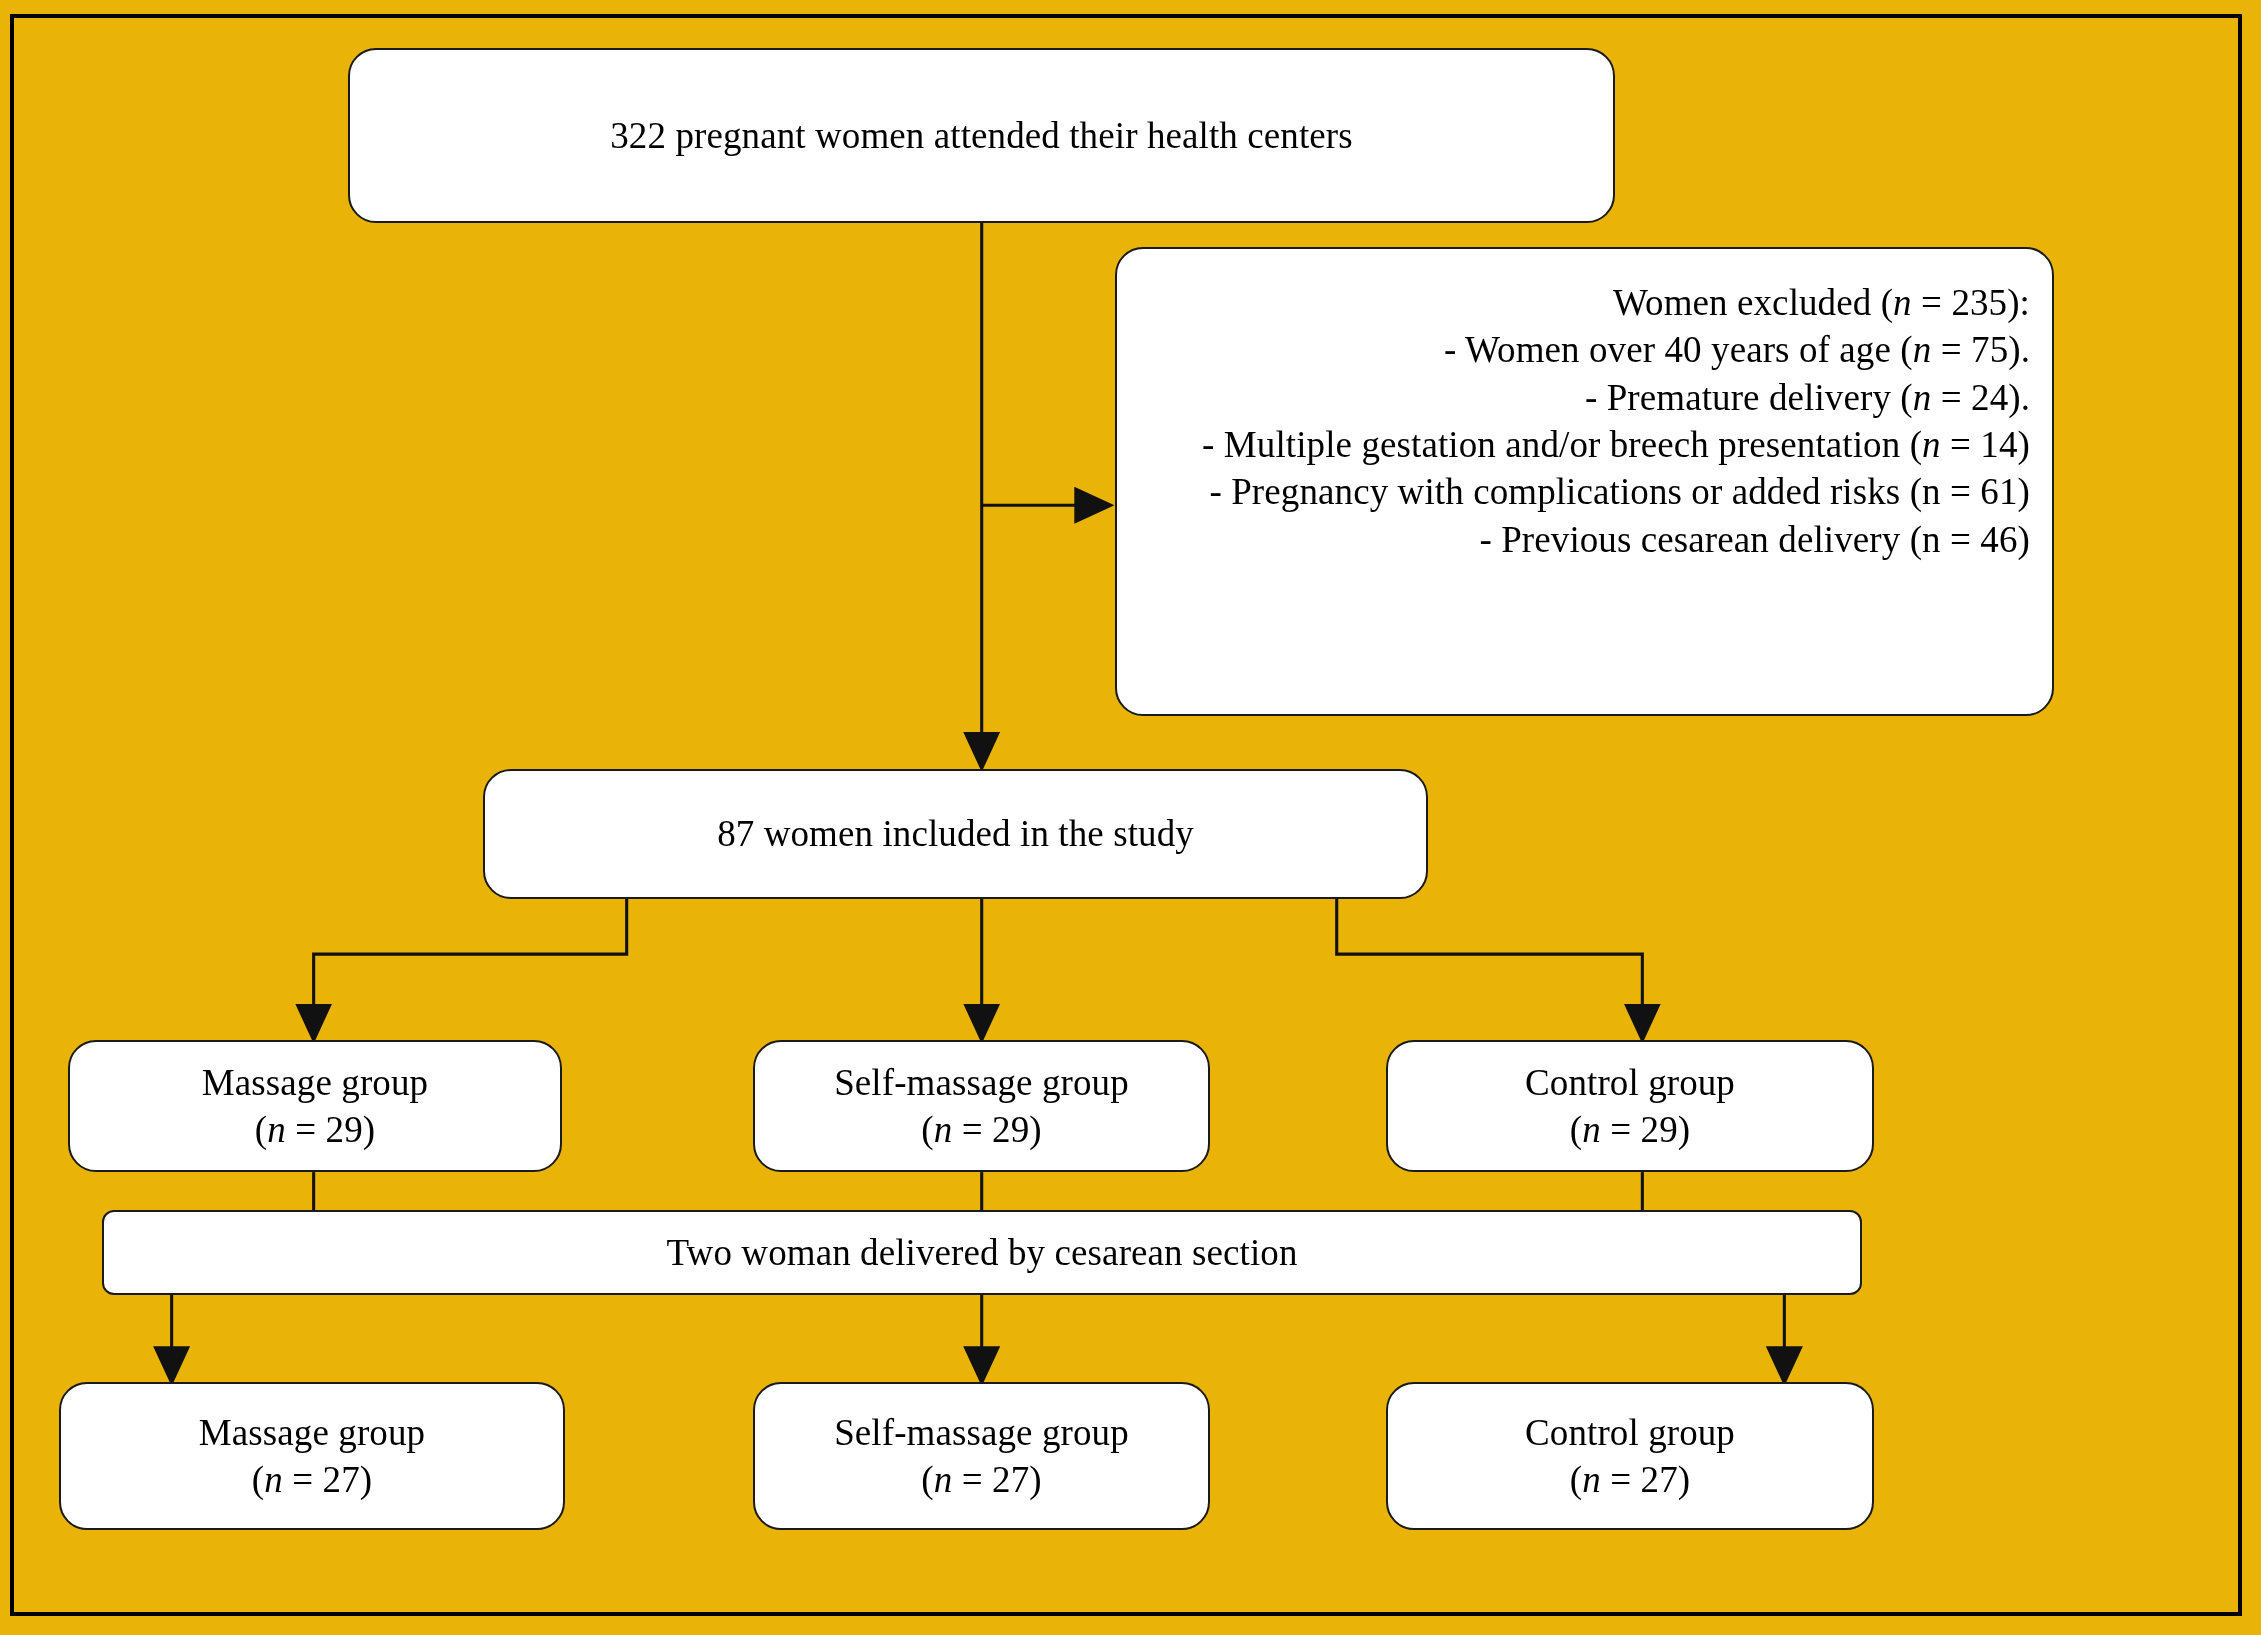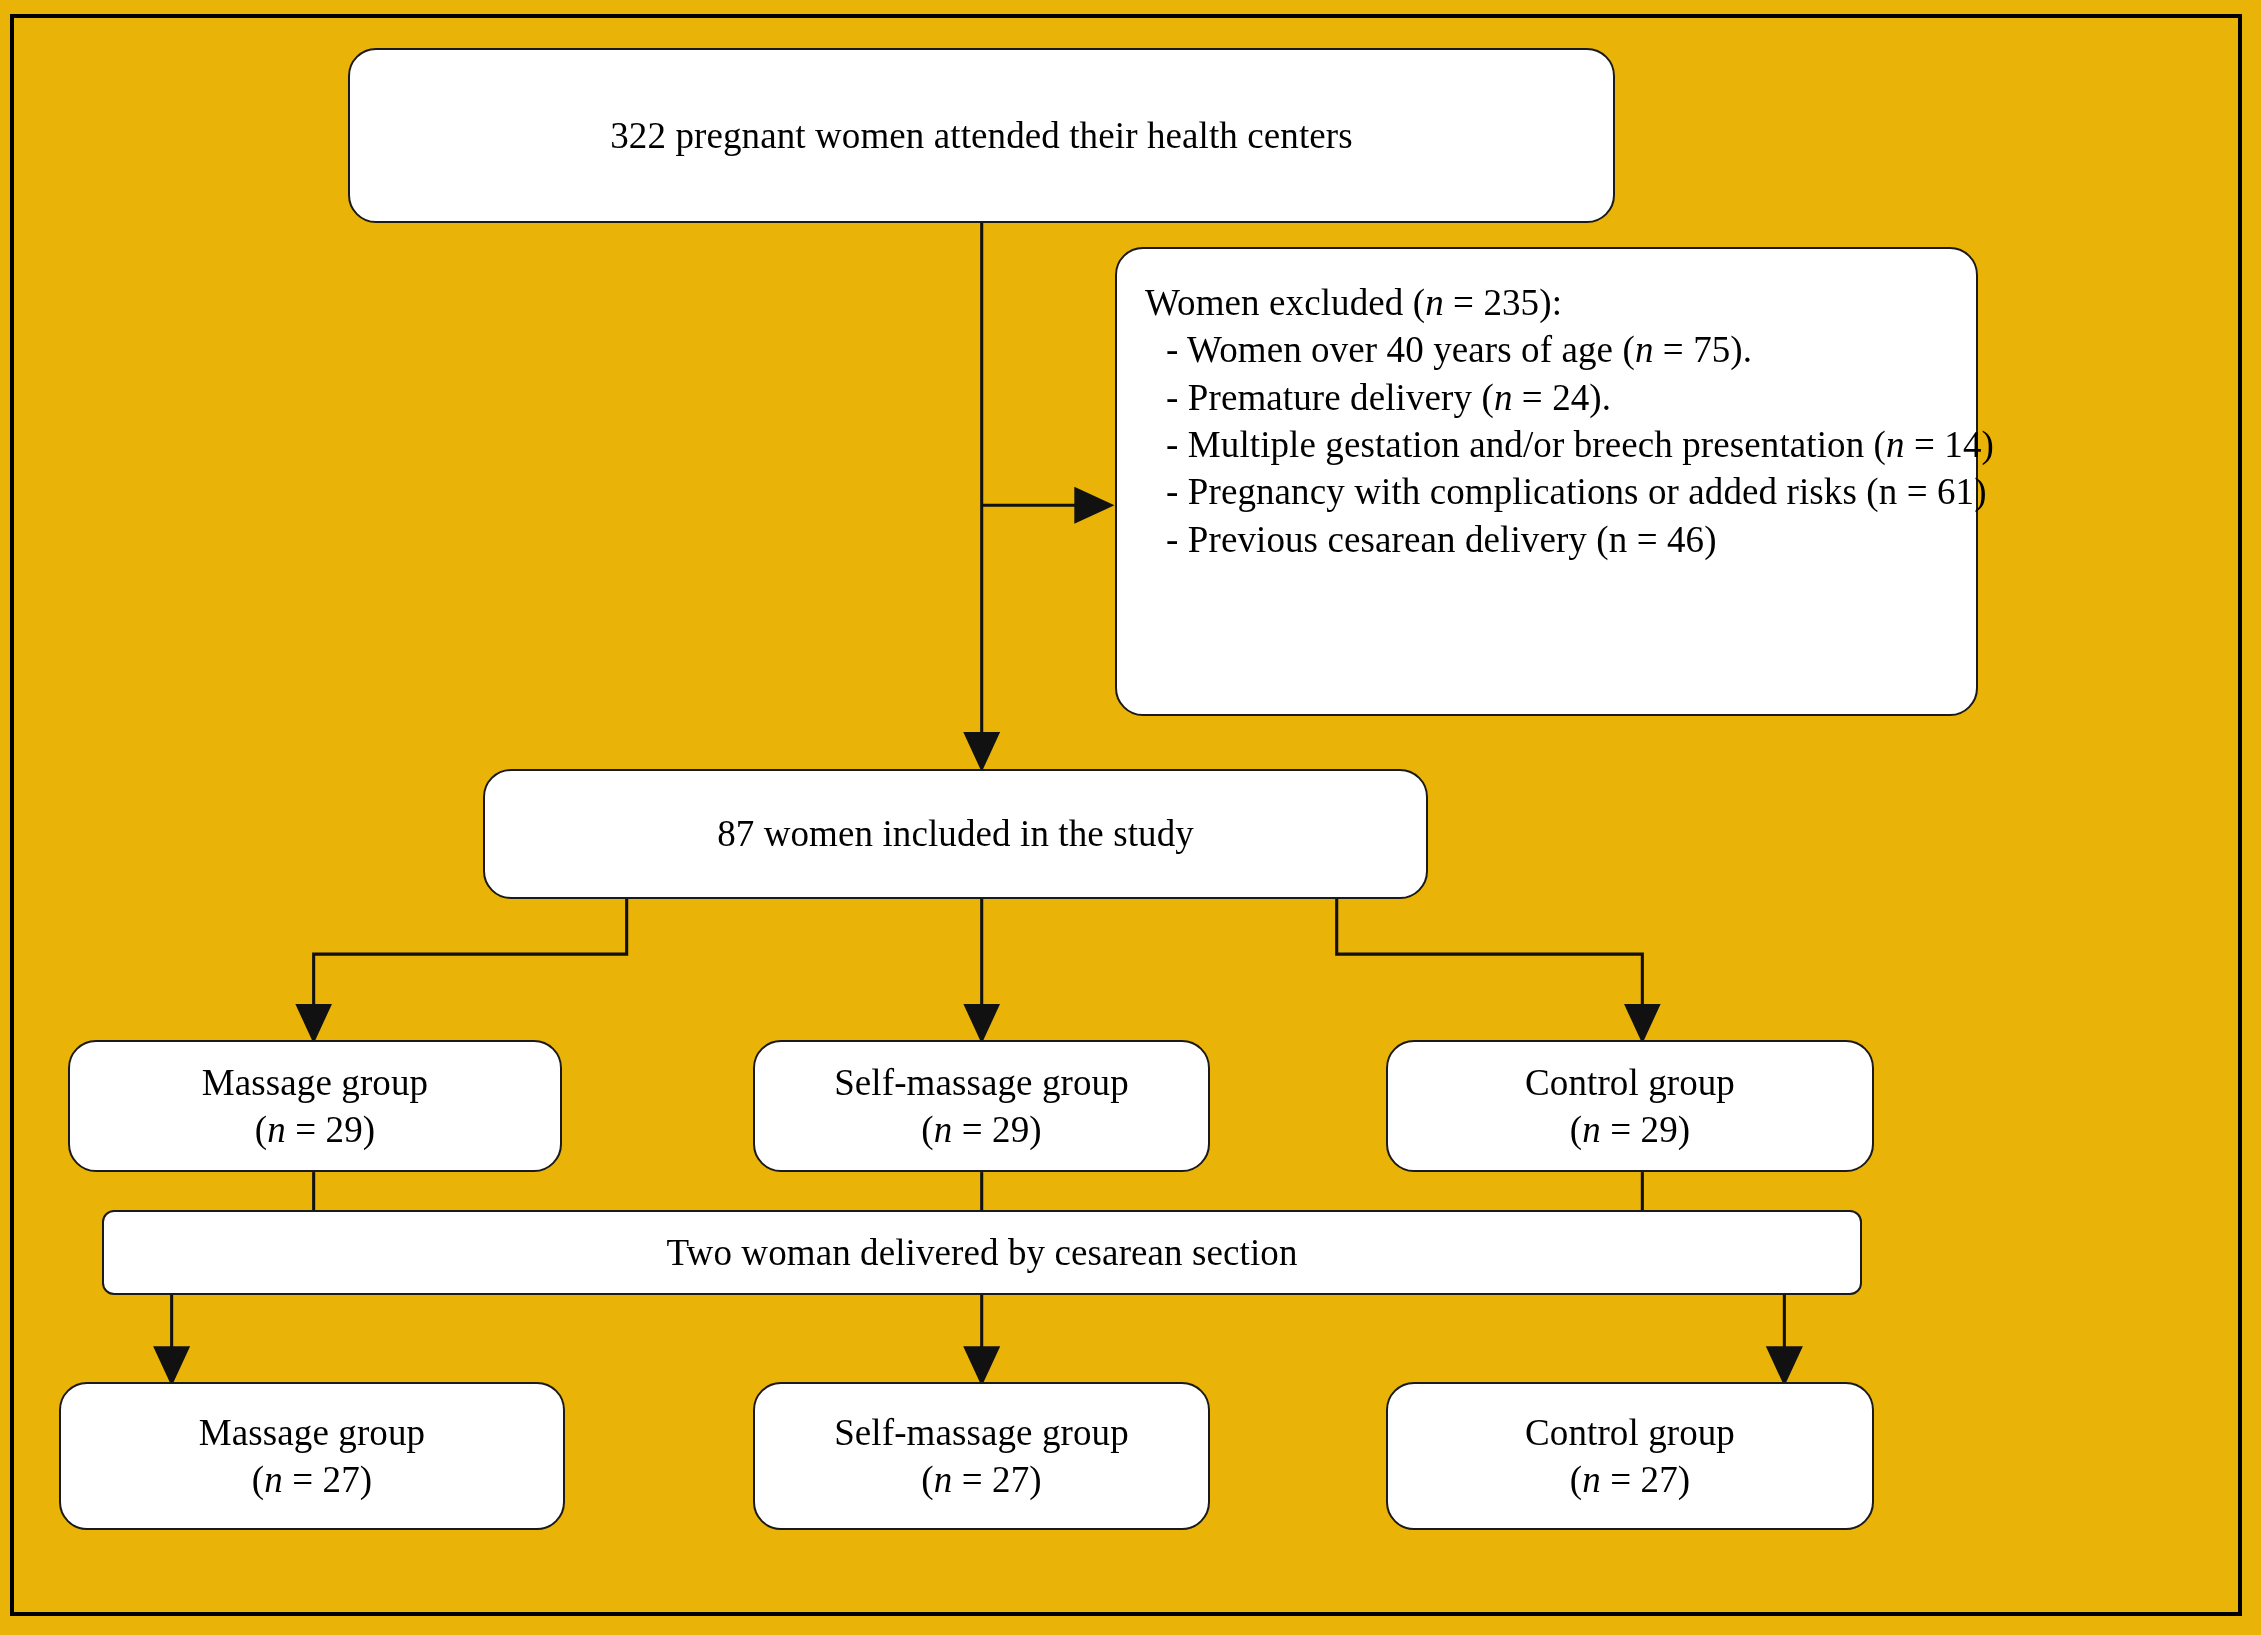--- a/index.html
+++ b/index.html
@@ -93,21 +93,21 @@
       <path d="M278,2095 L278,2235" marker-end="url(#ah)"></path>
       <path d="M1590,2095 L1590,2235" marker-end="url(#ah)"></path>
       <path d="M2890,2095 L2890,2235" marker-end="url(#ah)"></path>
     </g>
   </svg>
 
   <div class="node rounded" style="left:348px; top:48px; width:1267px; height:175px;">
     <span class="txt">322 pregnant women attended their health centers</span>
   </div>
 
-  <div class="node rounded excl" style="left:1115px; top:247px; width:863px; height:469px;">
+  <div class="node rounded excl" style="left:1115px; top:247px; width:939px; height:469px;text-align:right;">
     <span class="txt">
       <span class="excl-line">
         <span>Women excluded (</span><em class="nvar">n</em><span> = 235):</span>
       </span>
       <span class="excl-line item">
         <span>-</span>
         <span>Women over 40 years of age (</span><em class="nvar">n</em><span> = 75).</span>
       </span>
       <span class="excl-line item">
         <span>-</span>

